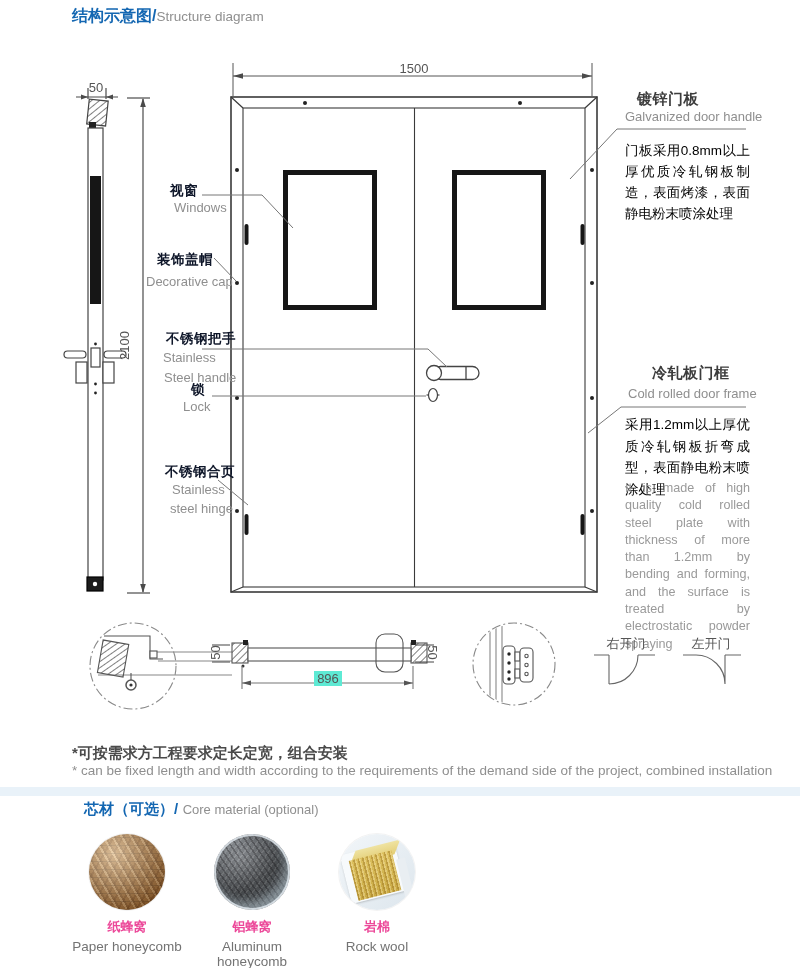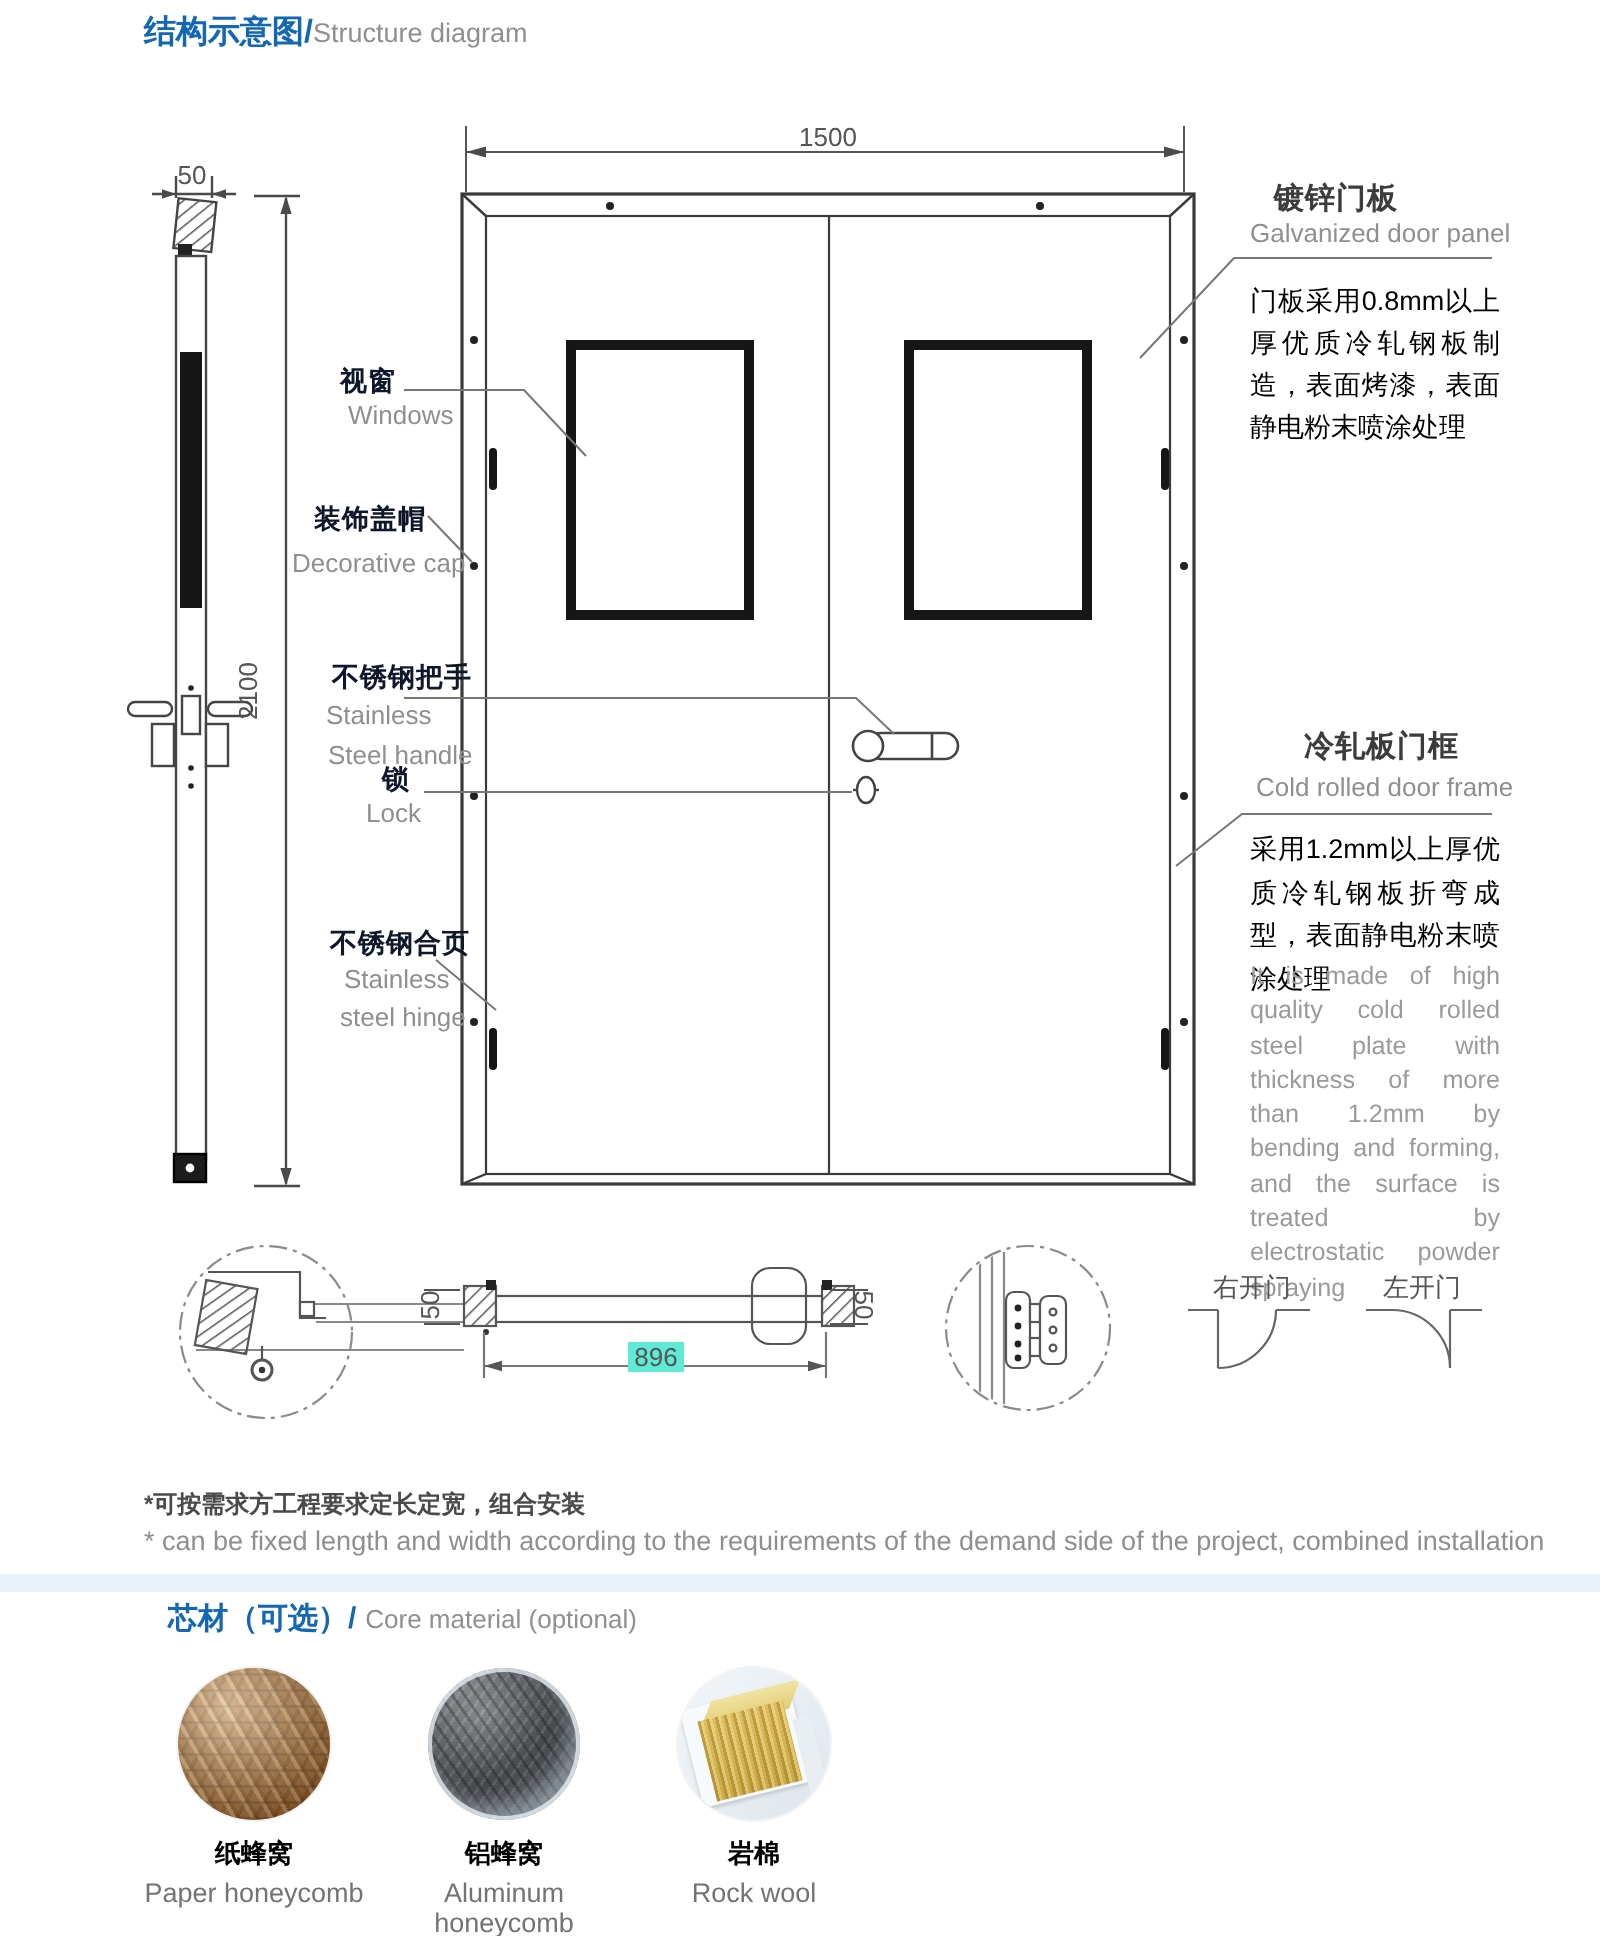--- a/index.html
+++ b/index.html
@@ -11,21 +11,21 @@
   .zh-bold{font-size:13.5px;font-weight:bold;color:#0f172a;letter-spacing:.5px;}
   .zh-bold-lg{font-size:15px;font-weight:bold;color:#3c3c3c;letter-spacing:.5px;}
   .en{font-size:13px;color:#8f8f8f;}
   .dim{font-size:13px;color:#555;text-align:center;}
   .vtext{transform:rotate(-90deg);transform-origin:center;}
   .vtext2{transform:rotate(90deg);transform-origin:center;}
   .para-zh{position:absolute;width:125px;font-size:13.5px;line-height:21px;color:#000000;
            text-align:justify;white-space:normal;}
   .para-en{position:absolute;width:125px;font-size:12.6px;line-height:17.3px;color:#9a9a9a;
            text-align:justify;white-space:normal;}
-  .note-zh{font-size:12px;font-weight:bold;color:#4a4a4a;}
+  .note-zh{font-size:15px;font-weight:bold;color:#4a4a4a;}
   .note-en{font-size:13.5px;color:#8f8f8f;}
   .band{position:absolute;left:0;top:787px;width:800px;height:9px;background:#e9f2f9;}
   .core-item{position:absolute;top:834px;width:130px;text-align:center;}
   .circ{width:76px;height:76px;border-radius:50%;margin:0 auto;position:relative;overflow:hidden;
         box-shadow:0 0 0 1px rgba(0,0,0,.05);}
   .paper{background:
      radial-gradient(circle at 32% 26%, rgba(255,246,226,.55), rgba(60,30,5,.45) 85%),
      repeating-linear-gradient(0deg, rgba(40,20,0,.25) 0 1.5px, transparent 1.5px 8px),
      repeating-linear-gradient(60deg, rgba(255,215,160,.5) 0 2px, rgba(90,50,15,.35) 2px 4px, transparent 4px 8px),
      repeating-linear-gradient(-60deg, rgba(120,70,25,.55) 0 2px, transparent 2px 8px),
@@ -38,21 +38,21 @@
      box-shadow:inset 0 0 0 2px rgba(230,238,244,.8), inset -6px -8px 10px rgba(190,205,215,.55);}
   .rock{background:linear-gradient(135deg,#f2f6f9,#dde6ed);}
   .rw-white{position:absolute;left:6px;top:14px;width:56px;height:50px;background:#f7fafc;
             transform:rotate(-14deg);border-radius:3px;box-shadow:0 1px 2px rgba(0,0,0,.18);}
   .rw-top{position:absolute;left:13px;top:12px;width:46px;height:13px;
           background:linear-gradient(#efe3a2,#e3cd74);transform:rotate(-14deg) skewX(-35deg);}
   .rw-front{position:absolute;left:14px;top:21px;width:44px;height:41px;transform:rotate(-14deg);
           background:repeating-linear-gradient(90deg, rgba(150,110,30,.4) 0 1.5px, rgba(255,240,190,.35) 1.5px 3px, transparent 3px 4.5px),
           linear-gradient(#dcc05e,#c9a943);}
   .rw-side{position:absolute;right:5px;top:24px;width:9px;height:42px;background:#e9eef2;transform:rotate(-14deg);}
-  .core-zh{margin-top:8px;font-size:13px;font-weight:bold;color:#000000;}
+  .core-zh{margin-top:8px;font-size:13px;font-weight:bold;color:#ec4899;}
   .core-en{margin-top:3px;font-size:13.5px;color:#737373;}
   svg.art{position:absolute;left:0;top:0;}
   .bg896{background:#5eead4;padding:0 3px;}
 </style>
 </head>
 <body>
 
 <div class="page">
 
   <svg class="art" width="800" height="968" viewBox="0 0 800 968">
@@ -249,21 +249,21 @@
   <div class="t en" style="left:164px;top:370px;">Steel handle</div>
 
   <div class="t zh-bold" style="left:191px;top:381px;">锁</div>
   <div class="t en" style="left:183px;top:399px;">Lock</div>
 
   <div class="t zh-bold" style="left:165px;top:463px;">不锈钢合页</div>
   <div class="t en" style="left:172px;top:482px;">Stainless</div>
   <div class="t en" style="left:170px;top:501px;">steel hinge</div>
 
   <div class="t zh-bold-lg" style="left:637px;top:90px;">镀锌门板</div>
-  <div class="t en" style="left:625px;top:109px;">Galvanized door panel</div>
+  <div class="t en" style="left:625px;top:109px;">Galvanized door handle</div>
   <div class="para-zh" style="left:625px;top:140px;">门板采用0.8mm以上厚优质冷轧钢板制造，表面烤漆，表面静电粉末喷涂处理</div>
 
   <div class="t zh-bold-lg" style="left:652px;top:364px;">冷轧板门框</div>
   <div class="t en" style="left:628px;top:386px;">Cold rolled door frame</div>
   <div class="para-zh" style="left:625px;top:414px;line-height:21.5px;">采用1.2mm以上厚优质冷轧钢板折弯成型，表面静电粉末喷涂处理</div>
   <div class="para-en" style="left:625px;top:480px;">It is made of high quality cold rolled steel plate with thickness of more than 1.2mm by bending and forming, and the surface is treated by electrostatic powder spraying</div>
 
   <div class="t dim" style="left:601px;top:635px;width:50px;">右开门</div>
   <div class="t dim" style="left:686px;top:635px;width:50px;">左开门</div>
 

